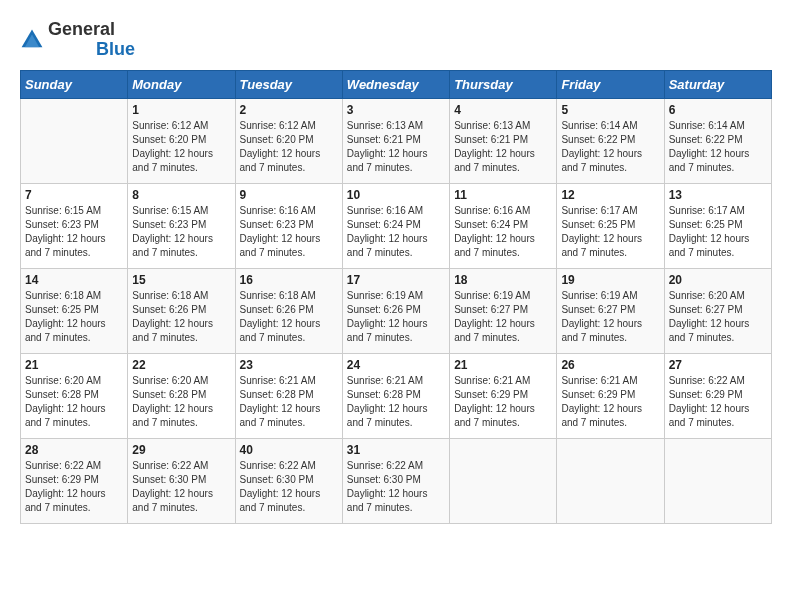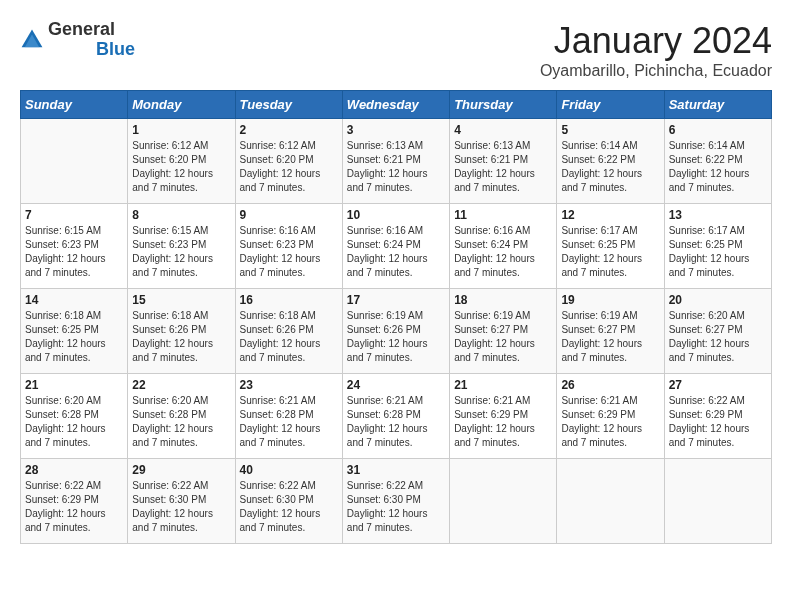--- a/index.html
+++ b/index.html
@@ -8,20 +8,21 @@
       background: #fff;
       width: 792px;
       min-height: 612px;
       padding: 20px;
     }
     .header {
       display: flex;
       justify-content: space-between;
       align-items: flex-start;
       margin-bottom: 10px;
+      flex-direction: column;
     }
     .logo {
       display: flex;
       align-items: center;
       gap: 4px;
     }
     .logo-text {
       font-size: 18px;
       font-weight: bold;
       line-height: 1.1;
@@ -95,24 +96,20 @@
 <div class="header">
   <div class="logo">
     <svg class="logo-icon" viewBox="0 0 30 30" xmlns="http://www.w3.org/2000/svg">
       <polygon points="15,2 28,24 2,24" fill="#1a6eb5"></polygon>
       <polygon points="15,8 24,24 6,24" fill="#5ba3e0" opacity="0.5"></polygon>
     </svg>
     <div class="logo-text">
       <span class="logo-general">General</span><br>
       <span class="logo-blue">Blue</span>
     </div>
-  </div>
-  <div class="title-block">
-    <div class="month-title">January 2024</div>
-    <div class="subtitle">Oyambarillo, Pichincha, Ecuador</div>
   </div>
 </div>
 
 <table>
   <thead>
     <tr>
       <th>Sunday</th>
       <th>Monday</th>
       <th>Tuesday</th>
       <th>Wednesday</th>

